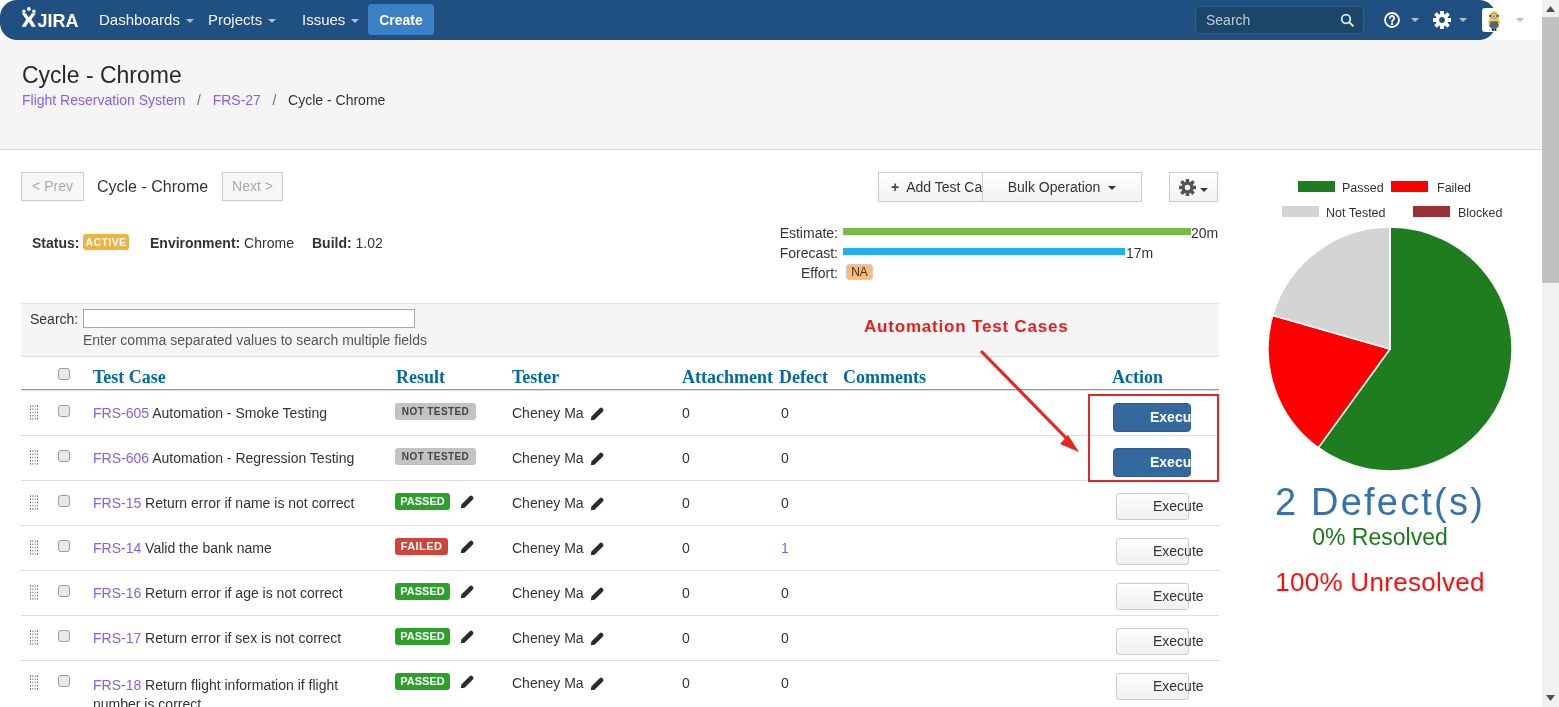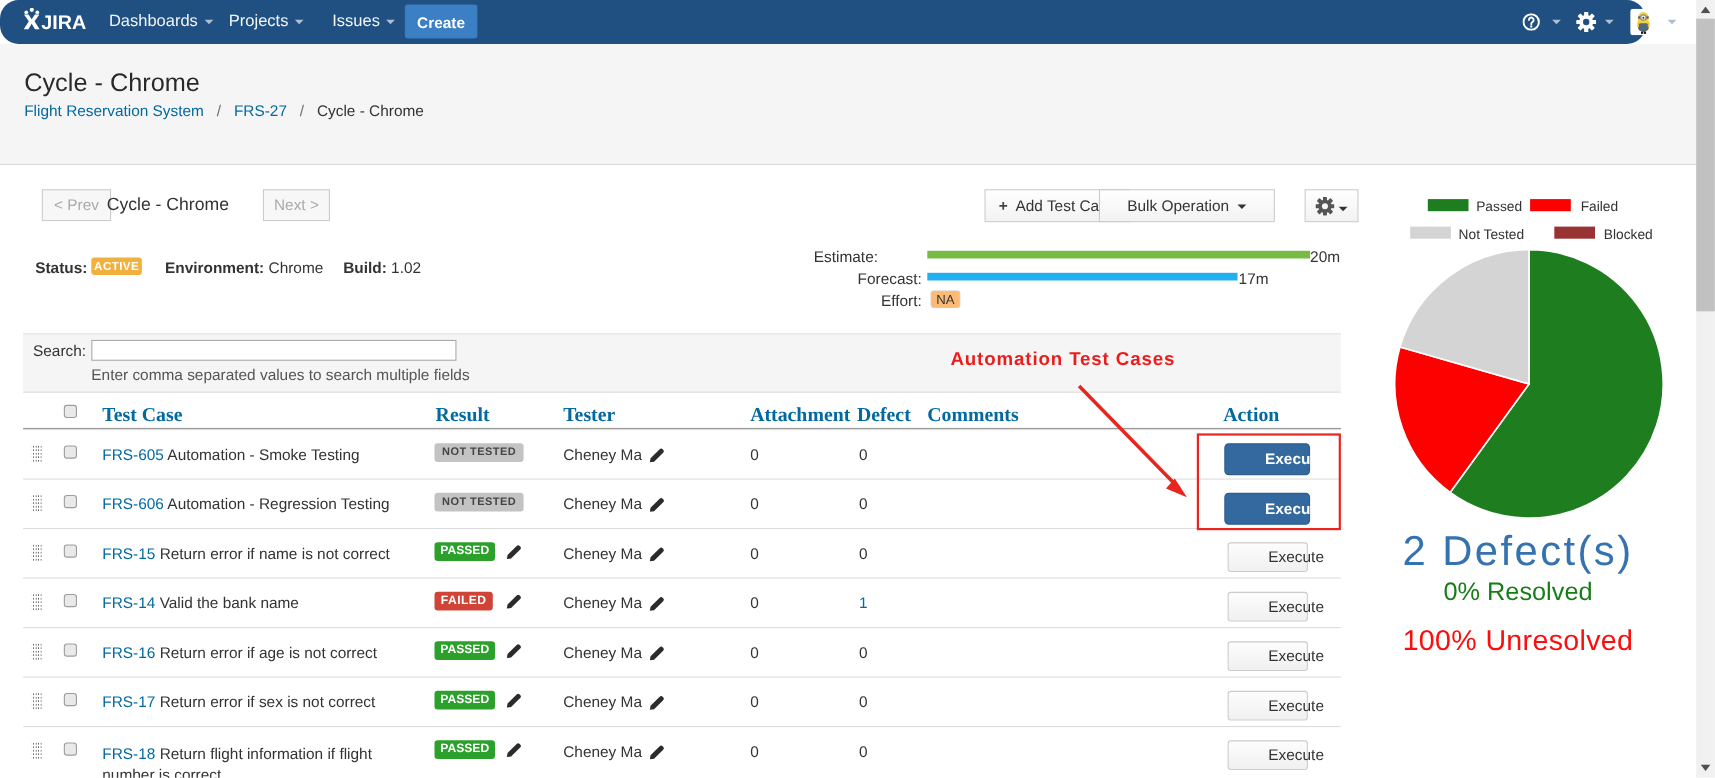--- a/index.html
+++ b/index.html
@@ -11,24 +11,24 @@
 #topnav { position:absolute; left:0; top:0; width:1496px; height:40px; background:#205081;border-radius:17px; }
 .navitem { position:absolute; top:0; height:40px; line-height:40px; color:#f2f6fa; font-size:15px; white-space:nowrap; }
 .caret { display:inline-block; width:0; height:0; border-left:4px solid transparent; border-right:4px solid transparent; border-top:4.5px solid #aebfd0; vertical-align:middle; margin-left:6px; }
 #createbtn { position:absolute; left:368px; top:4px; width:66px; height:31px; background:#3b7fc4; border:1px solid #3b7fc4; border-radius:3px; color:#fff; font-weight:bold; font-size:14px; text-align:center; line-height:30px; }
 #navsearch { position:absolute; left:1195px; top:6px; width:169px; height:28px; background:#1b4668; border:1px solid #335f86; border-radius:5px; color:#bcc9d8; font-size:14px; line-height:26px; padding-left:10px; }
 
 
 #pagehead { position:absolute; left:0; top:40px; width:1542px; height:110px; background:#f5f5f5; border-bottom:1px solid #dcdcdc; }
 #pagetitle { position:absolute; left:22px; top:62px; font-size:23px; color:#292929; }
 #crumbs { position:absolute; left:22px; top:92px; font-size:14px; color:#707070; }
-a.lnk { color:#0369a1; text-decoration:none; }
-
-
-.btn { position:absolute; background:linear-gradient(#ffffff,#f2f2f2); border:1px solid #cccccc; border-radius:0; font-size:14px; color:#333; text-align:center;margin-left:17px; }
+a.lnk { color:#8b5cf6; text-decoration:none; }
+
+
+.btn { position:absolute; background:linear-gradient(#ffffff,#f2f2f2); border:1px solid #cccccc; border-radius:0; font-size:14px; color:#333; text-align:center; }
 .btn.dis { color:#aaa; background:#f7f7f7; }
 
 
 .badge { position:absolute; border-radius:3px; font-weight:bold; color:#fff; text-align:center; }
 
 
 .hdr { position:absolute; font-weight:bold; font-size:18px; color:#0369a1; top:367px;font-family:Liberation Serif, serif; }
 .row { position:absolute; left:21px; width:1198px; height:45px; border-top:1px solid #ddd; }
 .cell { position:absolute; font-size:14px; white-space:nowrap; }
 .cb { position:absolute; width:12px; height:12px; border:1px solid #9d9d9d; border-radius:3px; background:#e9e9e9; }
@@ -47,20 +47,26 @@
         <circle cx="7.9" cy="1.9" r="1.9"></circle>
         <circle cx="12.9" cy="4.2" r="1.7"></circle>
       <path d="M0.8 6.2 l4.1 0 2.9 4.3 2.9-4.3 4.1 0 -4.4 6.2 4.6 7.3 -4.2 0 -3-5 -3 5 -4.2 0 4.6-7.3 z"></path>
       <text x="16.5" y="19.5" font-family="Liberation Sans, sans-serif" font-size="18" font-weight="bold" fill="#fff">JIRA</text>
     </g>
   </svg>
   <div class="navitem" style="left:99px">Dashboards<span class="caret"></span></div>
   <div class="navitem" style="left:208px">Projects<span class="caret"></span></div>
   <div class="navitem" style="left:302px">Issues<span class="caret"></span></div>
   <div id="createbtn">Create</div>
+  <div id="navsearch">Search
+    <svg class="abs" style="right:8px;top:6px" width="15" height="15" viewBox="0 0 15 15">
+      <circle cx="6" cy="6" r="4.3" fill="none" stroke="#dfe7ee" stroke-width="1.8"></circle>
+      <line x1="9.3" y1="9.3" x2="13.4" y2="13.4" stroke="#dfe7ee" stroke-width="2"></line>
+    </svg>
+  </div>
   <svg class="abs" style="left:1384px;top:12px" width="16" height="16" viewBox="0 0 16 16">
     <circle cx="8" cy="8" r="7" fill="none" stroke="#fff" stroke-width="1.8"></circle>
     <path d="M5.9 6.1 a2.15 2.15 0 1 1 3.25 1.85 q-1.05.62-1.05 1.55 l0 .45" fill="none" stroke="#fff" stroke-width="1.7" stroke-linecap="round"></path>
     <circle cx="8.05" cy="12.1" r="1.05" fill="#fff"></circle>
   </svg>
   <span class="caret" style="position:absolute;left:1405px;top:18px"></span>
   <svg class="abs" style="left:1433px;top:11px" width="18" height="18" viewBox="-9 -9 18 18">
     <g fill="#fff">
         <circle r="6.3"></circle>
         <rect x="-1.9" y="-9.3" width="3.8" height="4.5" rx="0.8" transform="rotate(0)"></rect>
@@ -117,21 +123,21 @@
       </g>
     <circle r="2.9" fill="#f7f7f7"></circle>
   </svg><span class="caret" style="border-top-color:#333;border-left-width:4px;border-right-width:4px;border-top-width:4px;vertical-align:4px;margin-left:2px"></span>
 </div>
 
 <div class="abs" style="left:32px;top:235px;font-size:14px"><b>Status:</b></div>
 <div class="badge" style="left:83px;top:234px;width:46px;height:16px;background:#f1b13e;font-size:10.5px;line-height:16px;letter-spacing:.4px">ACTIVE</div>
 <div class="abs" style="left:150px;top:235px;font-size:14px"><b>Environment:</b> Chrome</div>
 <div class="abs" style="left:312px;top:235px;font-size:14px"><b>Build:</b> 1.02</div>
 
-<div class="abs" style="left:700px;top:225px;width:138px;text-align:center;font-size:14px">Estimate:</div>
+<div class="abs" style="left:700px;top:225px;width:138px;text-align:right;font-size:14px">Estimate:</div>
 <div class="abs" style="left:843px;top:228px;width:348px;height:7px;background:#77bb44"></div>
 <div class="abs" style="left:1191px;top:225px;font-size:14px">20m</div>
 <div class="abs" style="left:700px;top:245px;width:138px;text-align:right;font-size:14px">Forecast:</div>
 <div class="abs" style="left:843px;top:248px;width:282px;height:7px;background:#23b0f1"></div>
 <div class="abs" style="left:1126px;top:245px;font-size:14px">17m</div>
 <div class="abs" style="left:700px;top:265px;width:138px;text-align:right;font-size:14px">Effort:</div>
 <div class="abs" style="left:846px;top:264px;width:27px;height:16px;border:1px solid #ccc;border-radius:3px;background:#fdba74;font-size:12px;text-align:center;line-height:15px">NA</div>
 
 <div class="abs" style="left:21px;top:303px;width:1198px;height:54px;background:#f5f5f5;border-top:1px solid #e2e2e2;border-bottom:1px solid #ddd"></div>
 <div class="abs" style="left:30px;top:311px;font-size:14px;color:#333">Search:</div>

